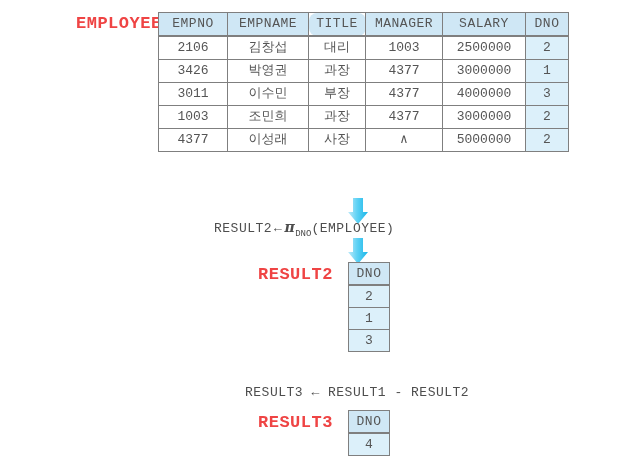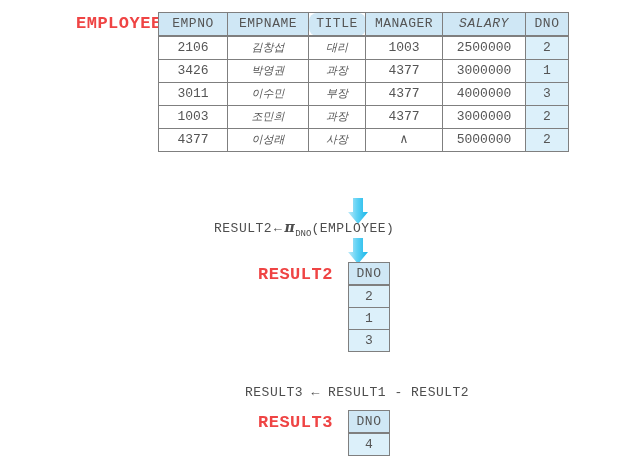--- a/index.html
+++ b/index.html
@@ -49,26 +49,25 @@
     font-size: 13px;
   }
   #employee-table th, #employee-table td {
     height: 22px;
     line-height: 22px;
   }
   #employee-table .c-empno    { width: 68px; }
   #employee-table .c-empname  { width: 80px; }
   #employee-table .c-title    { width: 56px; border-radius: 8px; }
   #employee-table .c-manager  { width: 76px; }
-  #employee-table .c-salary   { width: 82px; font-style: italic; }
+  #employee-table .c-salary   { width: 82px; }
   #employee-table .c-dno      { width: 42px; }
   .kr {
     font-family: "DejaVu Sans", "Liberation Sans", sans-serif;
-    font-size: 11px;
-    font-style: italic;
+    font-size: 13px;
   }
 
   
   .small-table {
     left: 348px;
     font-size: 13px;
   }
   .small-table th, .small-table td {
     width: 40px;
     height: 21px;

